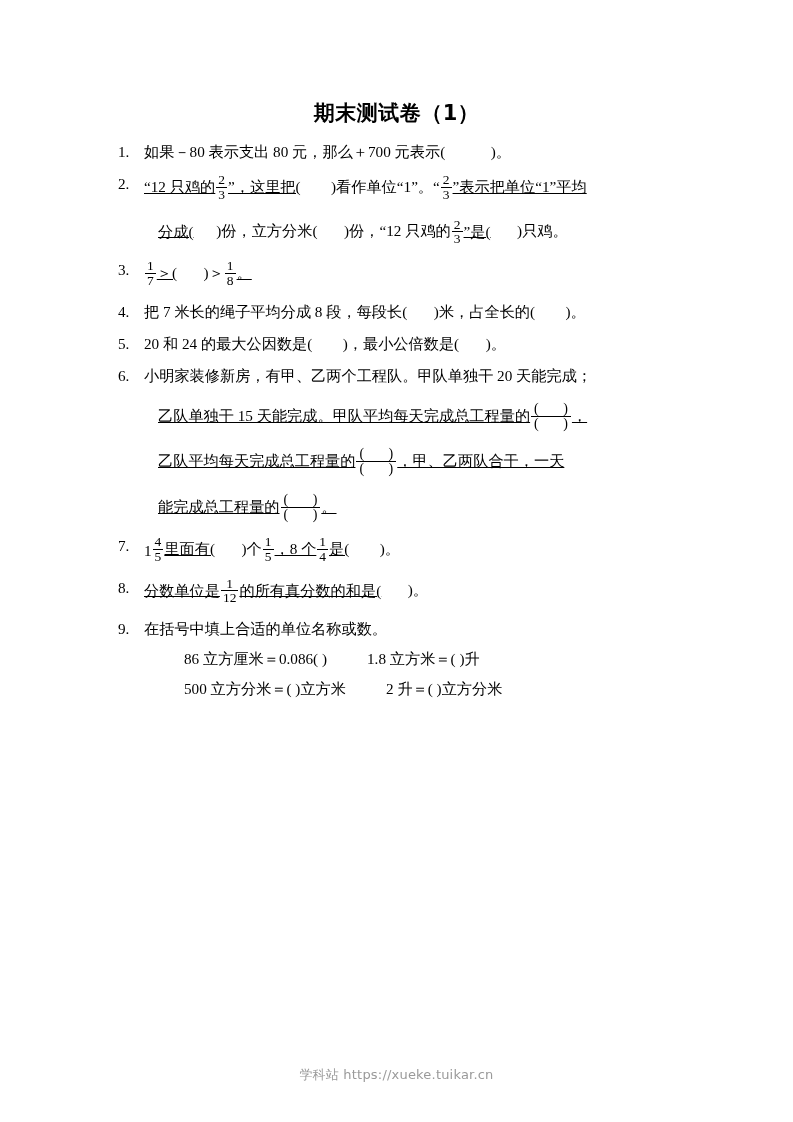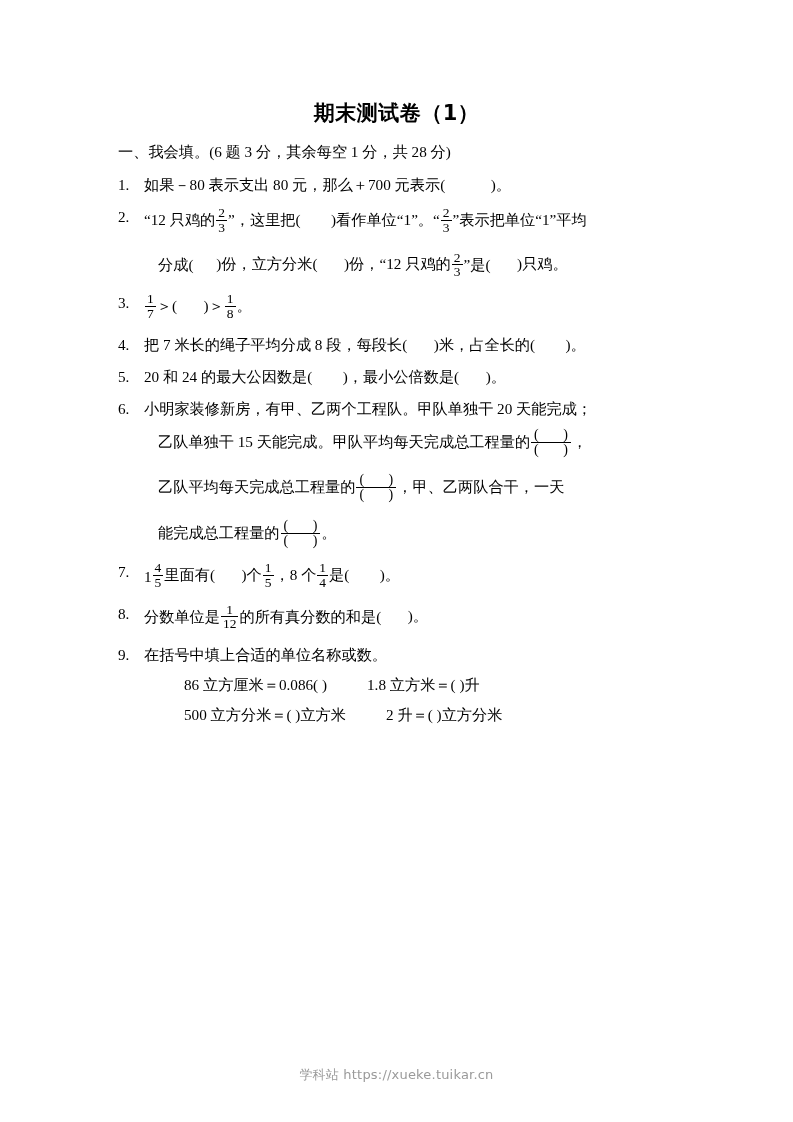--- a/index.html
+++ b/index.html
@@ -64,30 +64,30 @@
     text-align: left;
   }
   .q-body {
     margin-left: 26px;
   }
   .q-line {
     display: block;
     white-space: nowrap;
   }
   .q-line + .q-line {
-    margin-top: 11px;
+    margin-top: 18px;
   }
   
   .indent {
     padding-left: 14px;
   }
 
   
   .tall + .tall { margin-top: 16px; }
-  .tall { line-height: 1.0; }
+  .tall { line-height: 1.0; text-decoration: underline; }
 
   
   .blank {
     display: inline-block;
     white-space: pre;
   }
 
   
   .frac {
     display: inline-block;
@@ -161,21 +161,20 @@
 </style>
 </head>
 <body>
 
 <div class="page">
 
   <div class="doc-title">期末测试卷（1）</div>
 
   <div class="content">
 
-    <div class="section-head">一、我会填。(6 题 3 分，其余每空 1 分，共 28 分)</div>
 
     <div class="q">
       <span class="q-num">1.</span>
       <div class="q-body">
         <span class="q-line">
           <span>如果－80 表示支出 80 元，那么＋700 元表示(</span><span class="blank">            )。</span>
         </span>
       </div>
     </div>
 

